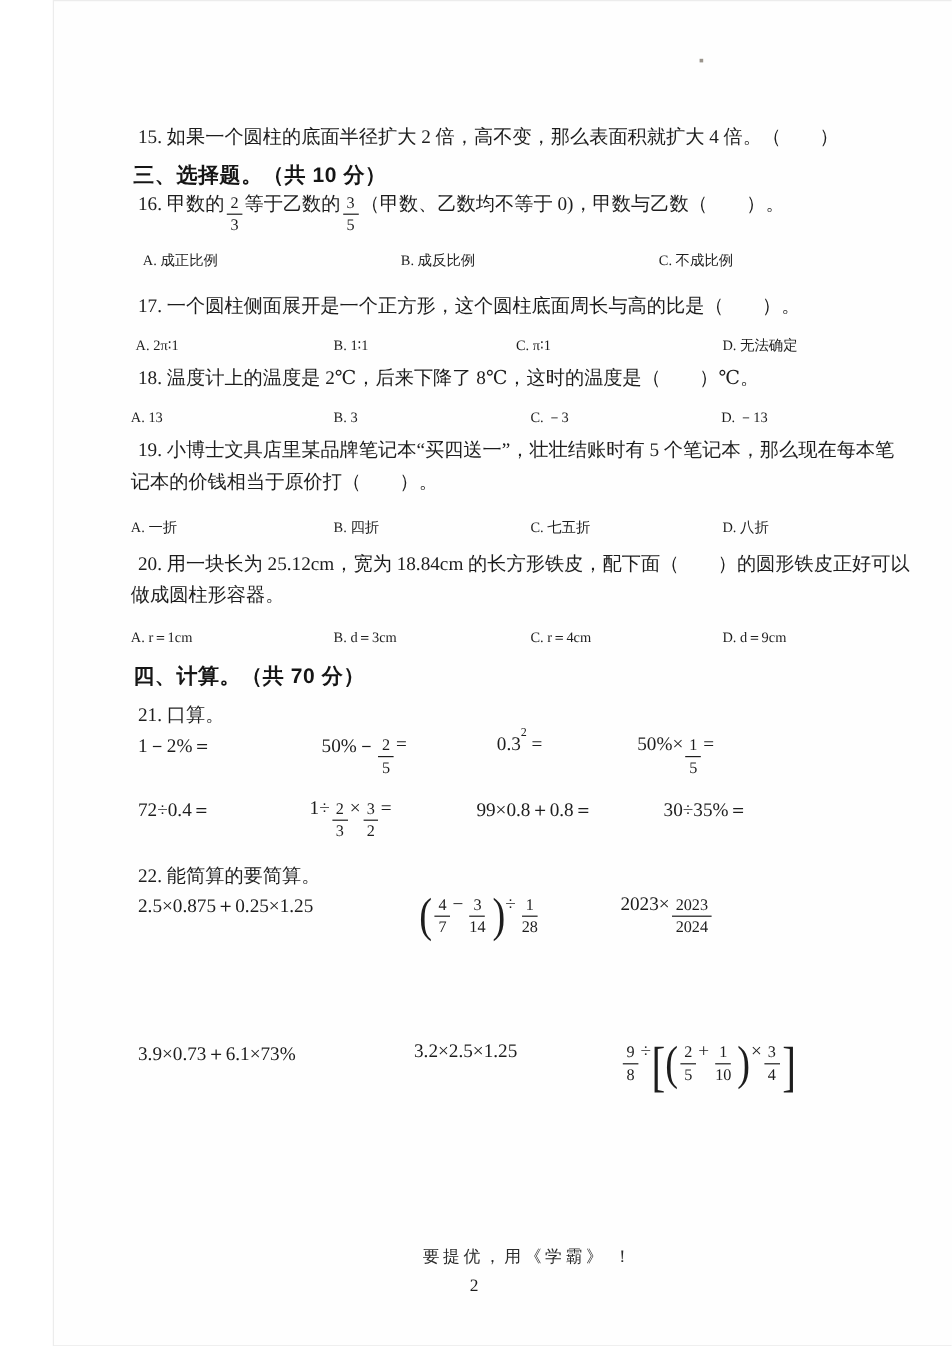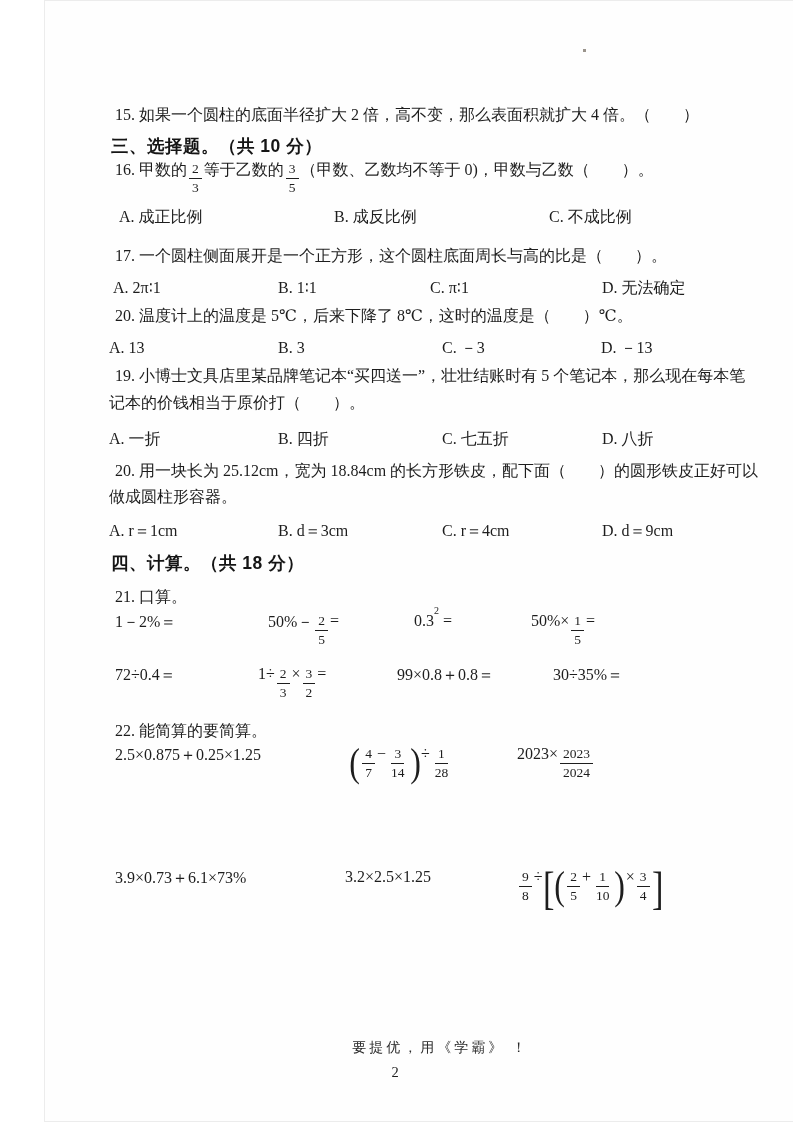--- a/index.html
+++ b/index.html
@@ -13,21 +13,21 @@
     color:#1d1d1d;
     overflow:hidden;
     margin-left:44px;
   }
   .line{position:absolute;font-size:16px;line-height:20px;white-space:pre;}
   .sec{
     position:absolute;font-size:17.5px;line-height:22px;white-space:pre;
     font-family:"Liberation Sans","DejaVu Sans",sans-serif;font-weight:bold;
     color:#151515;letter-spacing:0.5px;text-align:right;
   }
-  .opt{position:absolute;font-size:16px;line-height:20px;white-space:pre;}
+  .opt{position:absolute;font-size:12px;line-height:20px;white-space:pre;}
   .expr{position:absolute;display:flex;font-size:16px;white-space:pre;}
   .mtxt{white-space:pre;}
   .frac{
     display:inline-flex;flex-direction:column;align-items:center;
     font-size:13.5px;line-height:1.3;margin:0 2px;text-align:center;
   }
   .fnum{border-bottom:1.2px solid #1d1d1d;padding:0 3px;}
   .fden{padding:0 3px;}
   .msup{position:relative;top:-6px;font-size:10px;line-height:1;}
   .bigp{font-size:40px;font-weight:300;line-height:0.9;transform:scaleX(0.8);margin:0 -1px;}
@@ -54,41 +54,41 @@
   <span class="opt" style="left:74px;top:206px">A. 成正比例</span>
   <span class="opt" style="left:289px;top:206px">B. 成反比例</span>
   <span class="opt" style="left:504px;top:206px">C. 不成比例</span>
 
   <div class="line" style="left:70px;top:245px">17. 一个圆柱侧面展开是一个正方形，这个圆柱底面周长与高的比是（　　）。</div>
   <span class="opt" style="left:68px;top:277px">A. 2π∶1</span>
   <span class="opt" style="left:233px;top:277px">B. 1∶1</span>
   <span class="opt" style="left:385px;top:277px">C. π∶1</span>
   <span class="opt" style="left:557px;top:277px">D. 无法确定</span>
 
-  <div class="line" style="left:70px;top:305px">20. 温度计上的温度是 5℃，后来下降了 8℃，这时的温度是（　　）℃。</div>
+  <div class="line" style="left:70px;top:305px">18. 温度计上的温度是 2℃，后来下降了 8℃，这时的温度是（　　）℃。</div>
   <span class="opt" style="left:64px;top:337px">A. 13</span>
   <span class="opt" style="left:233px;top:337px">B. 3</span>
   <span class="opt" style="left:397px;top:337px">C. －3</span>
   <span class="opt" style="left:556px;top:337px">D. －13</span>
 
   <div class="line" style="left:70px;top:365px">19. 小博士文具店里某品牌笔记本“买四送一”，壮壮结账时有 5 个笔记本，那么现在每本笔</div>
   <div class="line" style="left:64px;top:392px">记本的价钱相当于原价打（　　）。</div>
   <span class="opt" style="left:64px;top:428px">A. 一折</span>
   <span class="opt" style="left:233px;top:428px">B. 四折</span>
   <span class="opt" style="left:397px;top:428px">C. 七五折</span>
   <span class="opt" style="left:557px;top:428px">D. 八折</span>
 
   <div class="line" style="left:70px;top:460px">20. 用一块长为 25.12cm，宽为 18.84cm 的长方形铁皮，配下面（　　）的圆形铁皮正好可以</div>
   <div class="line" style="left:64px;top:486px">做成圆柱形容器。</div>
   <span class="opt" style="left:64px;top:520px">A. r＝1cm</span>
   <span class="opt" style="left:233px;top:520px">B. d＝3cm</span>
   <span class="opt" style="left:397px;top:520px">C. r＝4cm</span>
   <span class="opt" style="left:557px;top:520px">D. d＝9cm</span>
 
-  <div class="sec" style="left:66px;top:551px">四、计算。（共 18 分）</div>
+  <div class="sec" style="left:66px;top:551px">四、计算。（共 70 分）</div>
 
   <div class="line" style="left:70px;top:586px">21. 口算。</div>
 
   <div class="expr" style="left:70px;top:611px;height:48px"><span class="mtxt">1－2%＝</span></div>
   <div class="expr" style="left:223px;top:611px;height:48px"><span class="mtxt">50%－</span><span class="frac"><span class="fnum">2</span><span class="fden">5</span></span><span class="mtxt">=</span></div>
   <div class="expr" style="left:369px;top:611px;height:48px"><span class="mtxt">0.3</span><span class="msup">2</span><span class="mtxt"> =</span></div>
   <div class="expr" style="left:486px;top:611px;height:48px"><span class="mtxt">50%×</span><span class="frac"><span class="fnum">1</span><span class="fden">5</span></span><span class="mtxt">=</span></div>
 
   <div class="expr" style="left:70px;top:664px;height:48px"><span class="mtxt">72÷0.4＝</span></div>
   <div class="expr" style="left:213px;top:664px;height:48px"><span class="mtxt">1÷</span><span class="frac"><span class="fnum">2</span><span class="fden">3</span></span><span class="mtxt">×</span><span class="frac"><span class="fnum">3</span><span class="fden">2</span></span><span class="mtxt">=</span></div>

